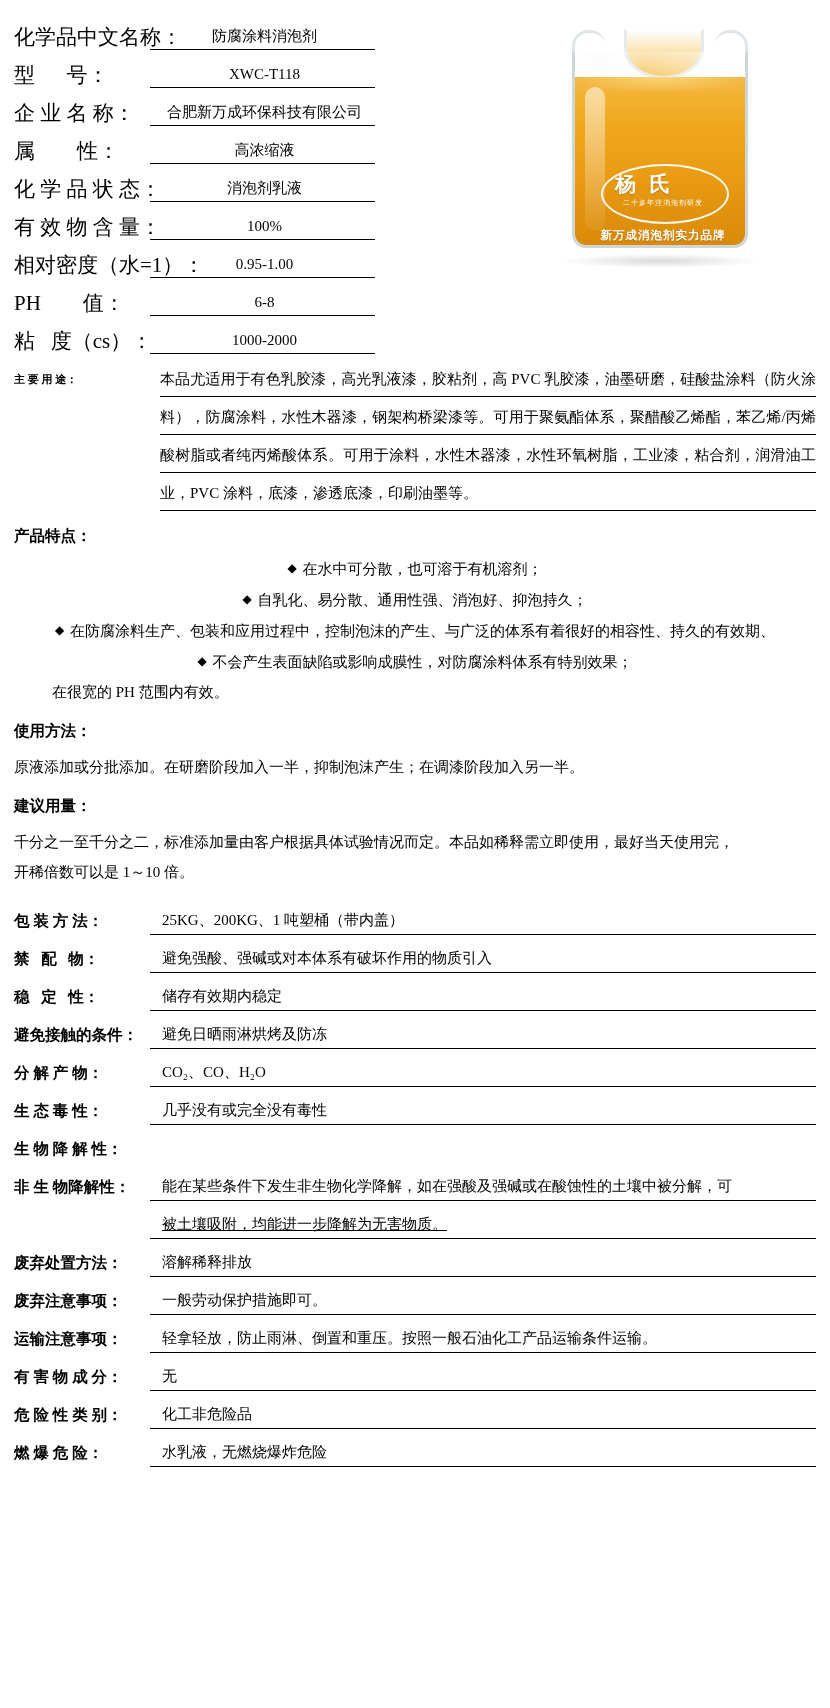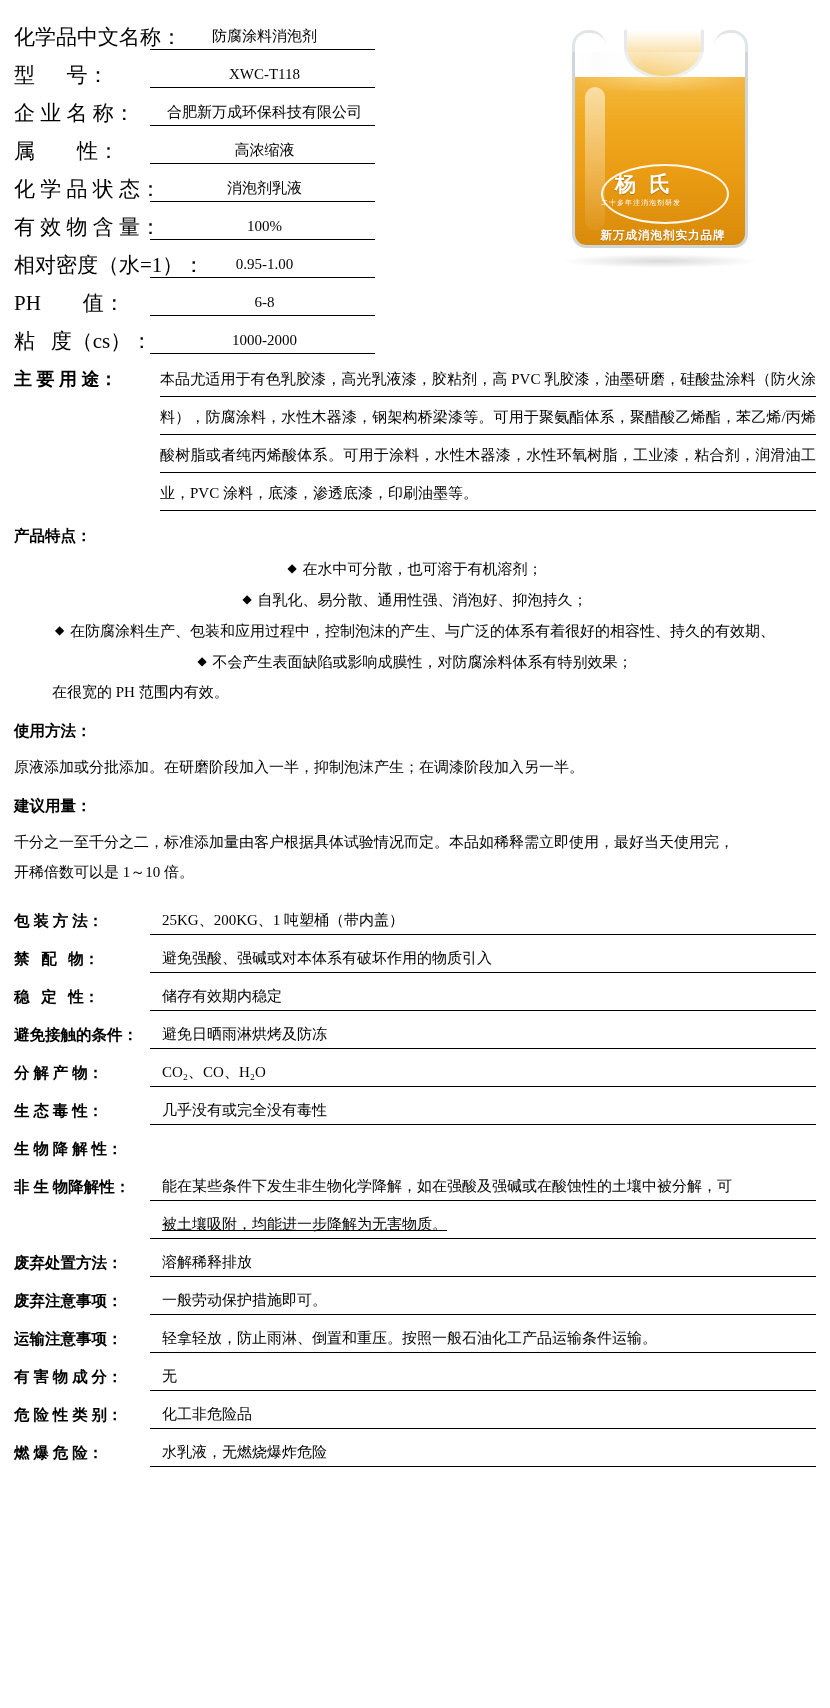--- a/index.html
+++ b/index.html
@@ -54,21 +54,21 @@
   }
   .v-narrow { width: 225px; text-align: center; }
 
   
   .use-block {
     padding: 6px 14px 0 14px;
     position: relative;
   }
   .use-label {
     font-weight: bold;
-    font-size: 18px;
+    font-size: 11px;
     white-space: pre;
     float: left;
     width: 136px;
     line-height: 38px;
     font-family: Liberation Serif, serif;
   }
   .use-text {
     font-size: 15px;
     line-height: 38px;
     text-align: justify;
@@ -256,21 +256,21 @@
     font-weight: bold;
     color: #ffffff;
     letter-spacing: 4px;
     text-shadow: 0 1px 1px rgba(120,70,0,0.45);
   }
   .logo-sub {
     position: absolute;
     left: 26px;
     top: 146px;
     width: 124px;
-    text-align: left;
+    text-align: center;
     font-size: 7px;
     color: #ffffff;
     letter-spacing: 1px;
   }
   .logo-slogan {
     position: absolute;
     left: 8px;
     top: 176px;
     width: 160px;
     text-align: center;

